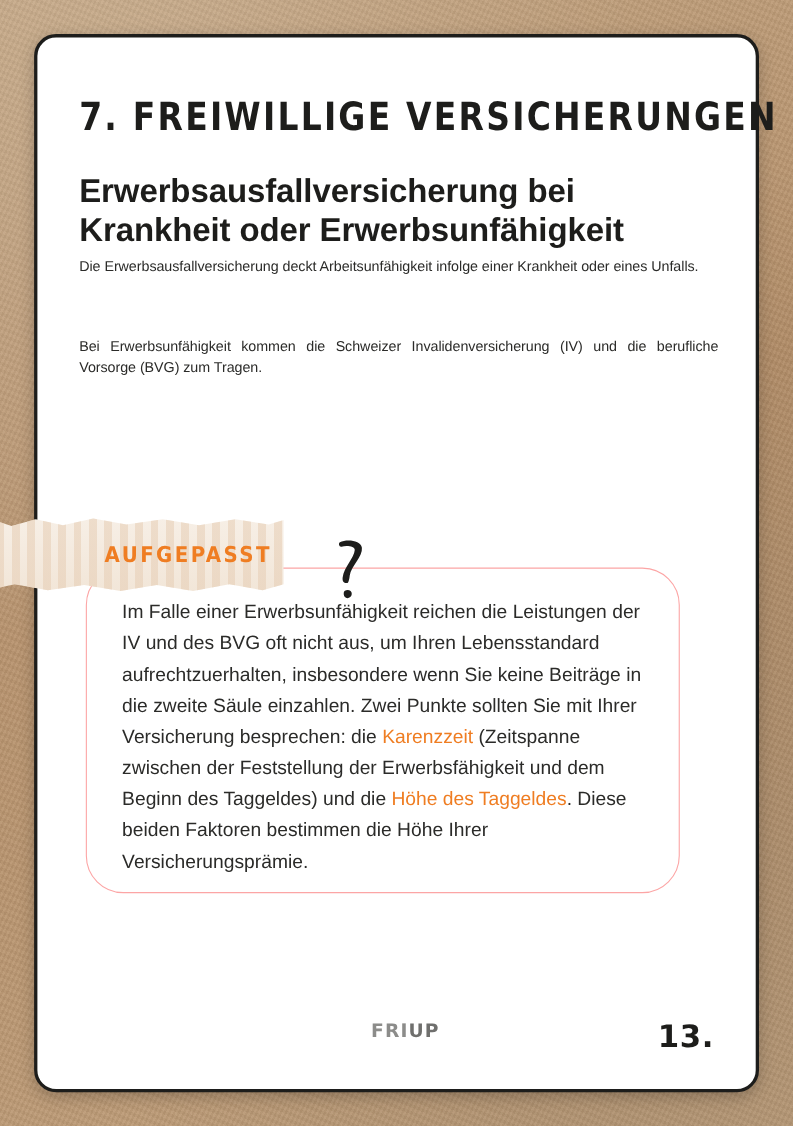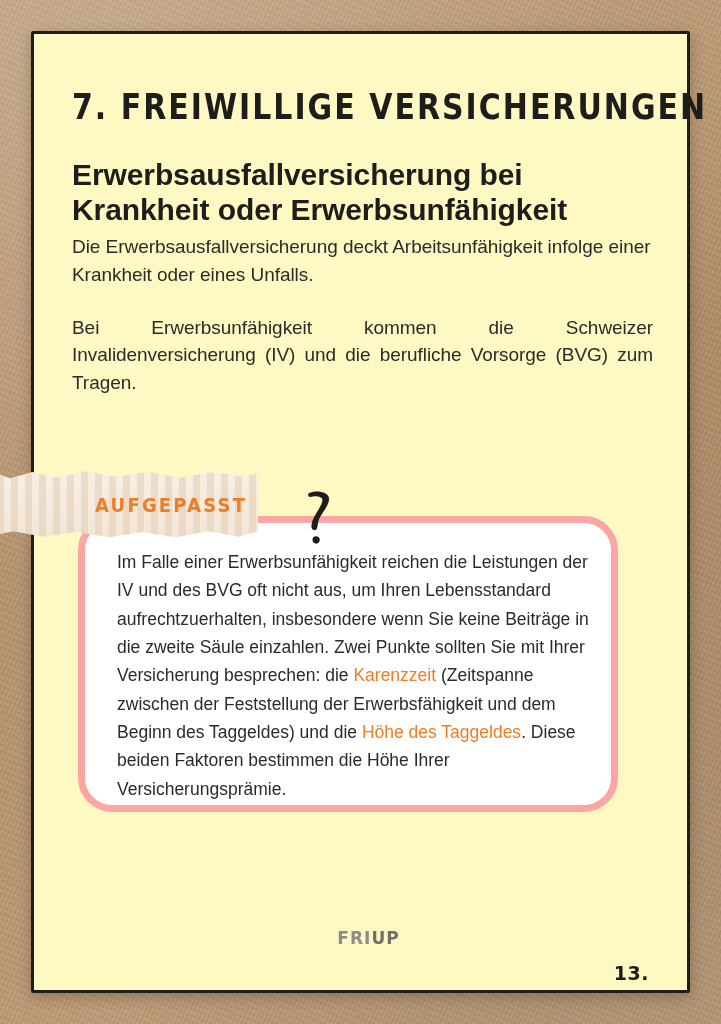--- a/index.html
+++ b/index.html
@@ -27,23 +27,23 @@
       linear-gradient(160deg, #c3a582 0%, #b6906a 45%, #c0a07c 100%);
   }
 
   
   .page-card {
     position: absolute;
     left: 31px;
     top: 31px;
     width: 659px;
     height: 962px;
-    background: #fef9c3;
+    background: #ffffff;
     border: 3px solid #1d1d1b;
-    border-radius: 2px;
+    border-radius: 20px;
     box-shadow: 0 4px 14px rgba(0,0,0,0.22);
   }
 
   .page-inner {
     position: absolute;
     left: 38px;
     top: 40px;
     right: 34px;
     bottom: 28px;
   }
@@ -64,31 +64,31 @@
   .subtitle {
     font-size: 30px;
     font-weight: 700;
     line-height: 1.17;
     color: #1d1d1b;
     margin: 36px 0 0 0;
     letter-spacing: -0.1px;
   }
 
   .body-text {
-    font-size: 19px;
+    font-size: 13px;
     line-height: 1.44;
     color: #2b2b29;
     margin: 6px 0 0 0;
     letter-spacing: -0.05px;
   }
 
   .body-text.justified {
     text-align: justify;
     text-align-last: left;
-    margin-top: 26px;
+    margin-top: 54px;
   }
 
   
   .tape-label {
     position: absolute;
     left: -51px;
     top: 436px;
     width: 275px;
     height: 68px;
     background:
@@ -116,21 +116,21 @@
     z-index: 6;
   }
 
   
   .callout {
     position: absolute;
     left: 44px;
     top: 482px;
     width: 540px;
     height: 296px;
-    border: 7px solid #fca5a5;
+    border: 1px solid #fca5a5;
     border-radius: 34px;
     background: #fff;
   }
   .callout-text {
     position: absolute;
     left: 32px;
     top: 25px;
     right: 18px;
     font-size: 17.5px;
     line-height: 1.62;
@@ -157,24 +157,23 @@
     letter-spacing: 1px;
     color: #8c8c8a;
   }
   .logo .up { color: #6f6f6d; }
   .page-num {
     position: absolute;
     right: 4px;
     top: 0px;
     font-family: "DejaVu Sans", sans-serif;
     font-weight: 700;
-    font-size: 19px;
+    font-size: 28px;
     color: #1d1d1b;
     letter-spacing: 0.5px;
-    margin-top: 36px;
   }
 </style>
 </head>
 <body>
 
 <div class="backdrop"></div>
 
 <div class="page-card">
   <div class="page-inner">
 

